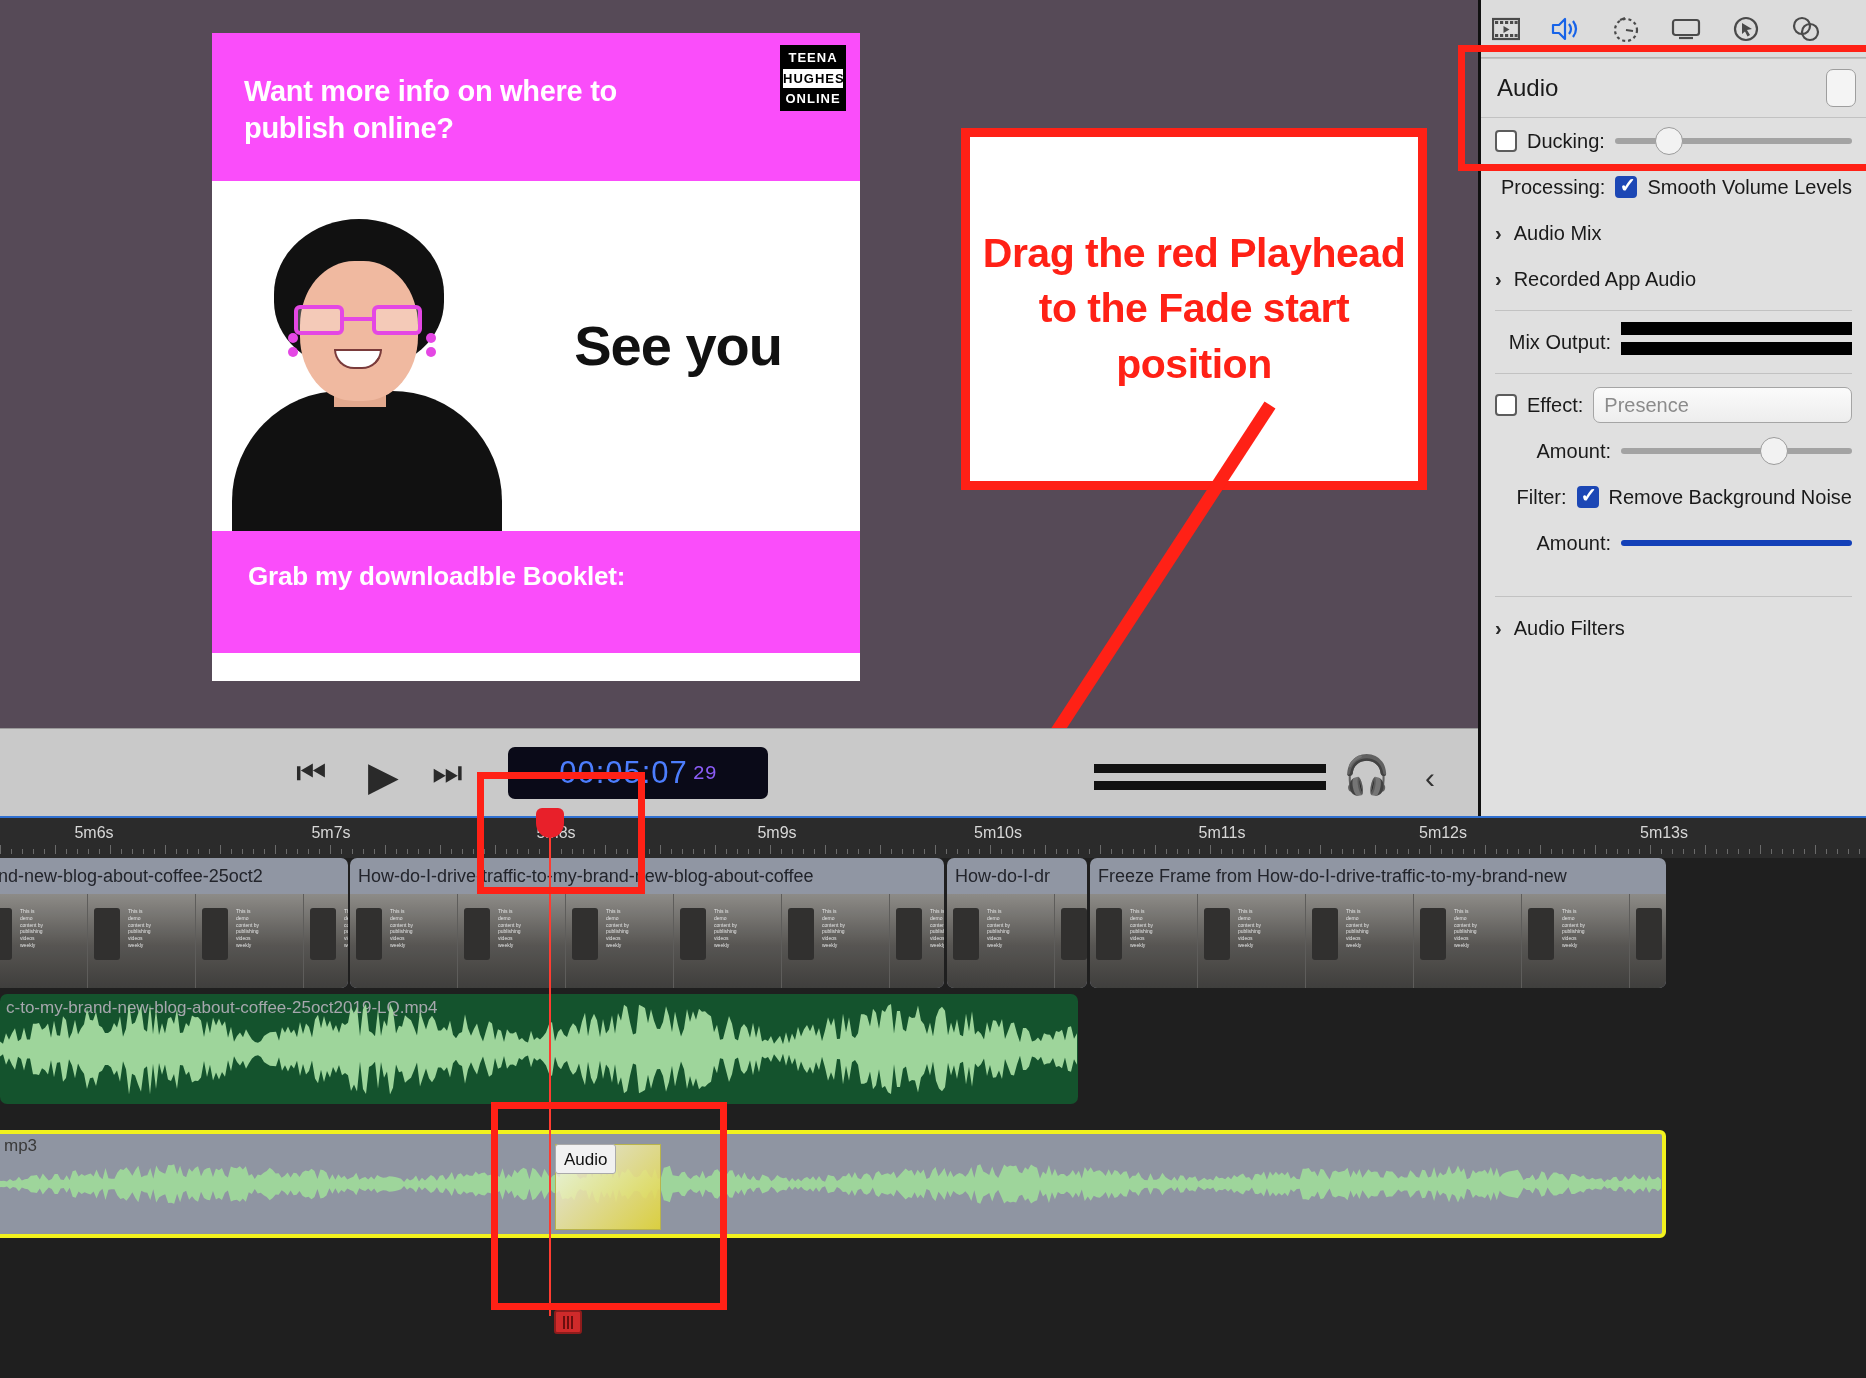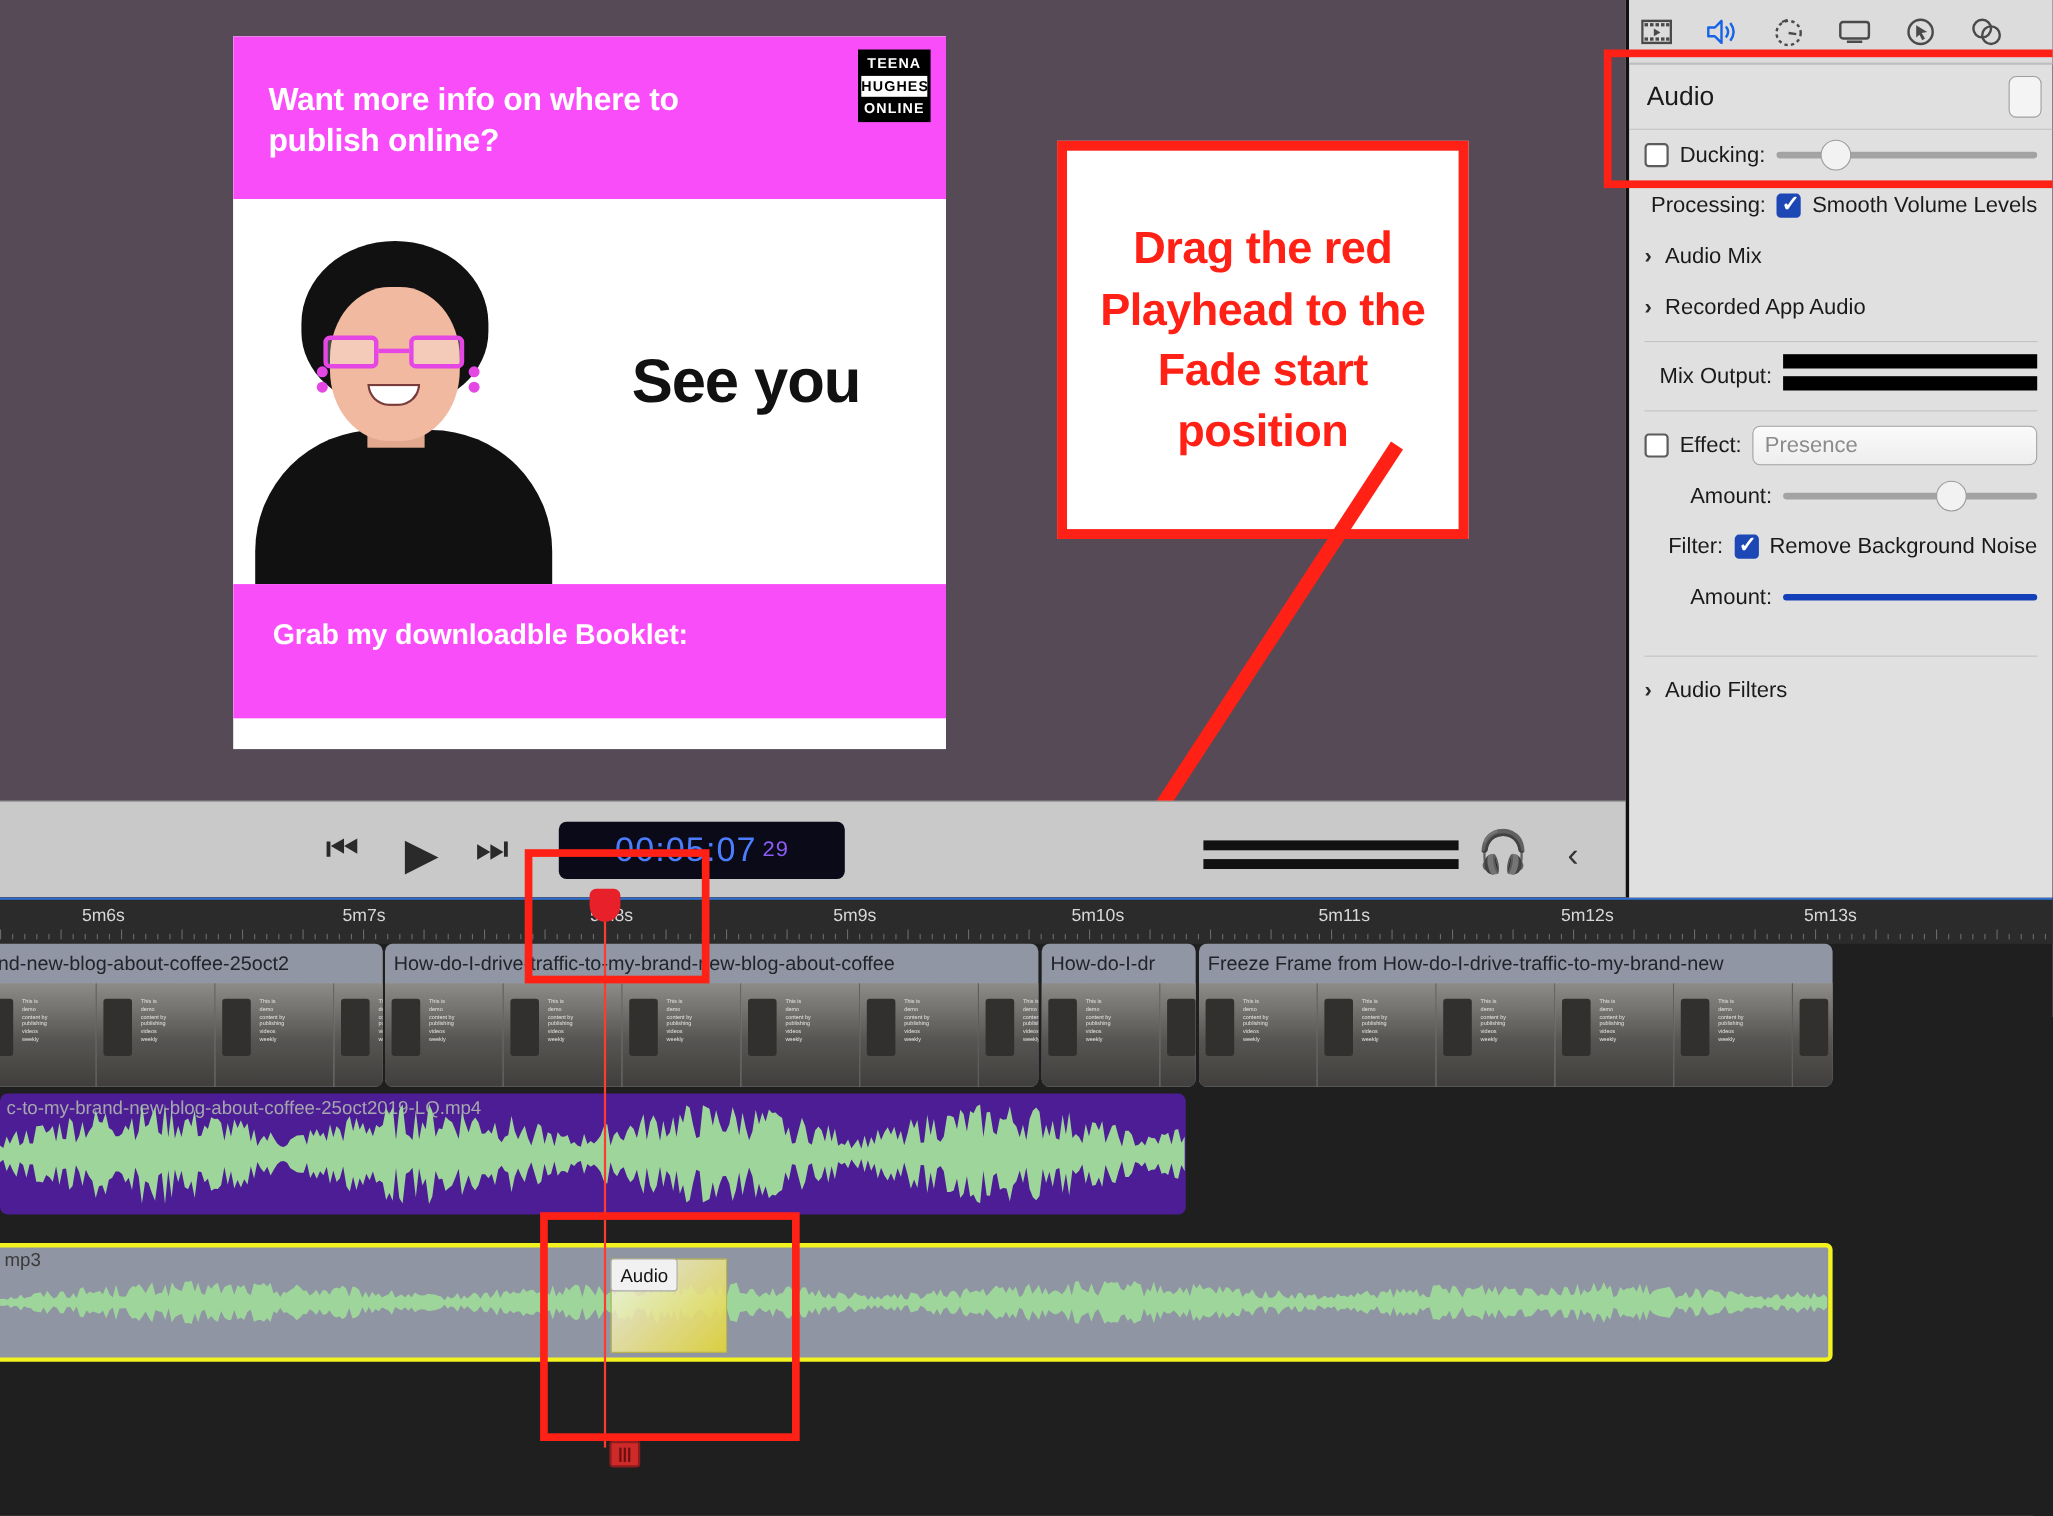--- a/index.html
+++ b/index.html
@@ -82,21 +82,21 @@
   .av-neck{
     position:absolute; left:108px; bottom:124px; width:52px; height:36px; background:#e3a98e;
   }
 
   #slide-bot{ height:122px; padding:30px 0 0 36px; }
   #slide-bot .l1{ color:#fff; font-weight:bold; font-size:26px; letter-spacing:-0.2px;}
   #slide-bot .l2{ color:#fff; font-weight:bold; font-size:33px; margin-top:8px; letter-spacing:-0.5px;}
 
   
   #callout{
-    position:absolute; left:961px; top:128px; width:374px; height:362px;
+    position:absolute; left:961px; top:128px; width:466px; height:362px;
     background:#fff; border:9px solid #FF2116;
     display:flex; align-items:center; justify-content:center;
   }
   #callout .txt{
     color:#FF2116; font-weight:bold; font-size:41px; line-height:1.35;
     text-align:center; letter-spacing:-0.5px;
   }
   #arrow-svg{ position:absolute; left:940px; top:380px; width:400px; height:430px; pointer-events:none;}
 
   
@@ -160,21 +160,21 @@
     overflow:hidden;
   }
   .thumbcell:before{
     content:""; position:absolute; left:6px; top:14px; width:26px; height:52px;
     background:#2d2b2a; border-radius:3px;
   }
 
   
   #audio-track-1{
     position:absolute; left:0; top:178px; width:1078px; height:110px;
-    background:#4c1d95; border-radius:7px; overflow:hidden;
+    background:#14532d; border-radius:7px; overflow:hidden;
   }
   #audio-track-1 .name{
     position:absolute; left:6px; top:4px; color:#a6a7ad; font-size:17px; white-space:nowrap;
   }
   
   #audio-track-2{
     position:absolute; left:-6px; top:314px; width:1672px; height:108px;
     background:#8f95a2; border:4px solid #F2F21E; border-radius:6px; overflow:hidden;
   }
   #audio-track-2 .name{

